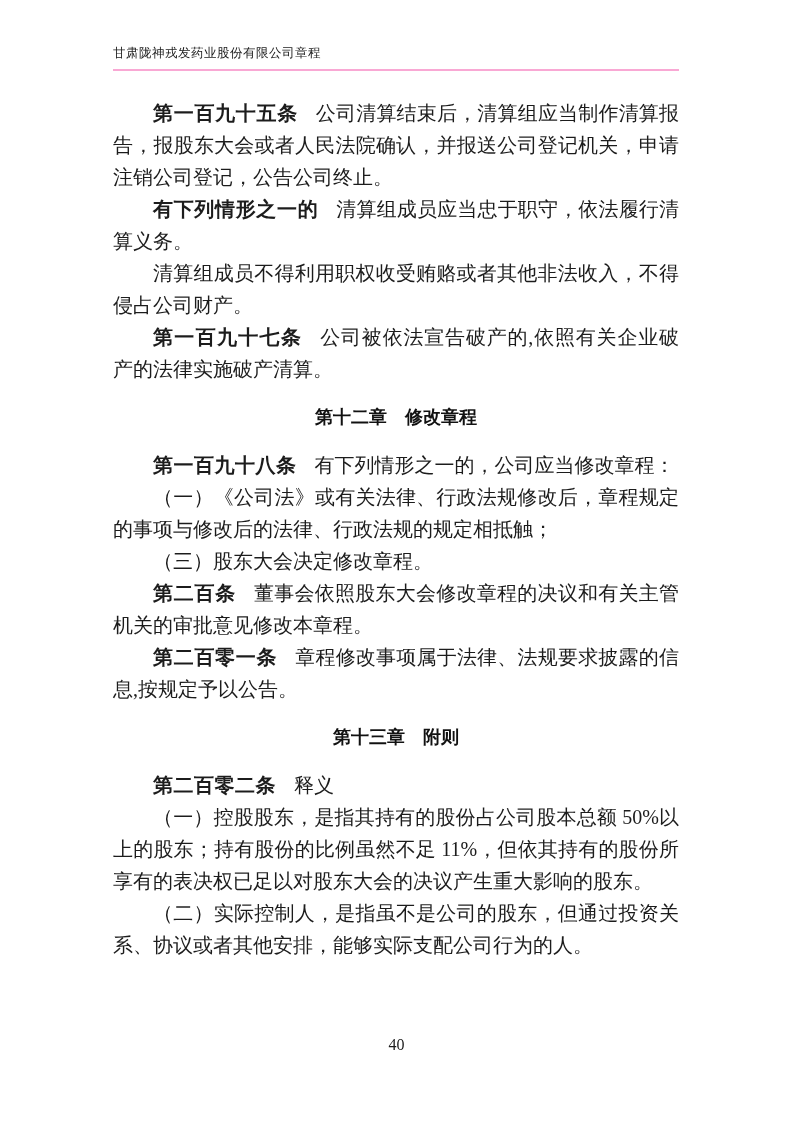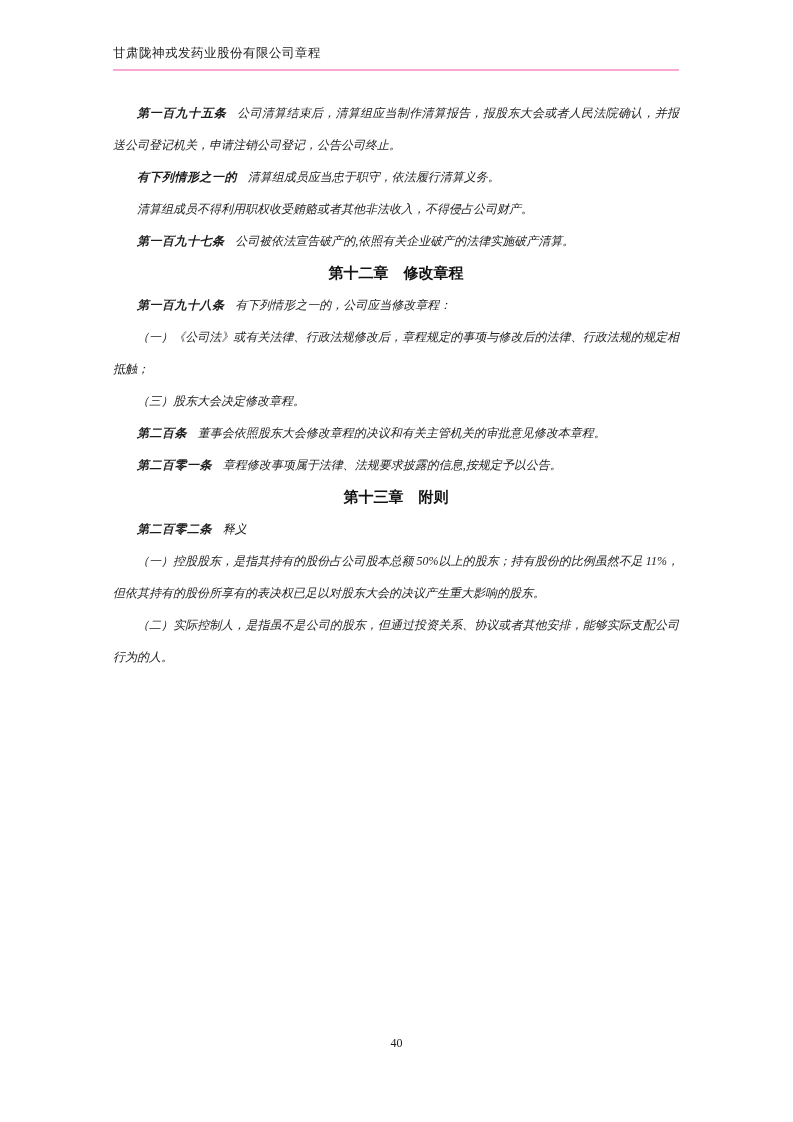--- a/index.html
+++ b/index.html
@@ -23,49 +23,48 @@
     line-height: 15px;
     padding-bottom: 8px;
     border-bottom: 2px solid #f9a8d4;
     letter-spacing: 0.5px;
   }
   .content {
     margin-top: 26px;
   }
   .para {
     margin: 0;
-    font-size: 12px;
+    font-size: 20px;
     line-height: 32px;
     text-align: justify;
     text-indent: 2em;
-    font-style: italic;
   }
   .art-num {
     font-family: "Liberation Sans", sans-serif;
     font-weight: bold;
     margin-right: 0.9em;
     letter-spacing: 0.5px;
   }
   .chapter {
-    margin: 0 0;
-    font-size: 15px;
+    margin: 16px 0;
+    font-size: 18px;
     line-height: 32px;
     text-align: center;
     text-indent: 0;
     font-family: "Liberation Sans", sans-serif;
     font-weight: bold;
     color: #111;
   }
   .footer {
     position: absolute;
     left: 0;
     right: 0;
     top: 1036px;
     text-align: center;
-    font-size: 12px;
+    font-size: 16px;
     color: #1c1c1c;
   }
 </style>
 </head>
 <body>
 
 <div class="page">
 
   <div class="header">
     <div class="header-title">甘肃陇神戎发药业股份有限公司章程</div>

